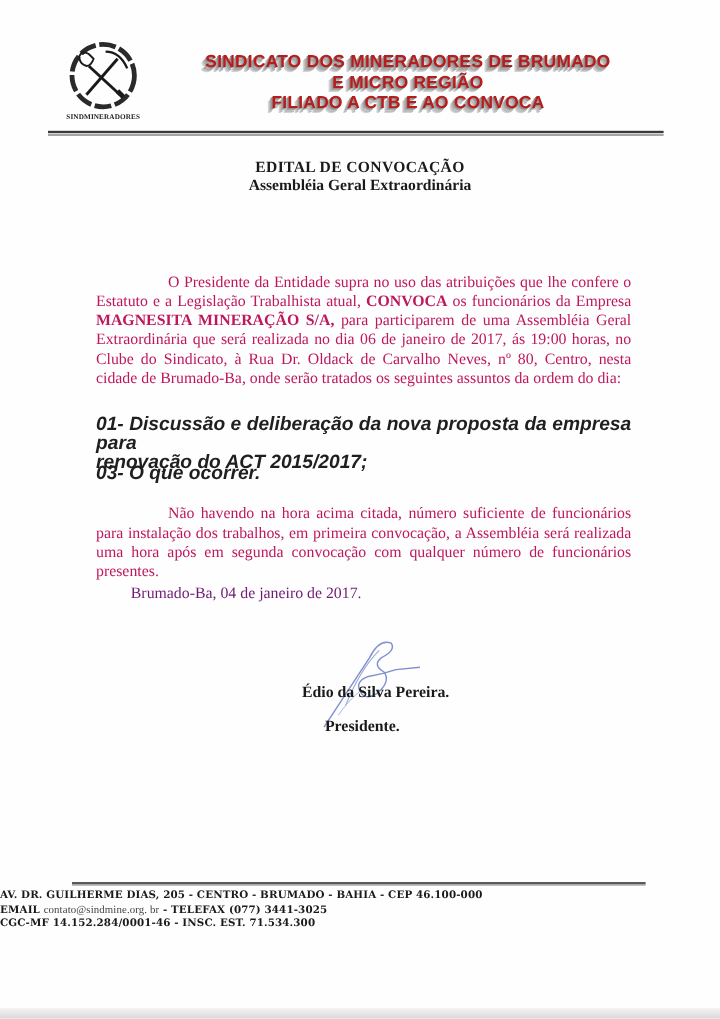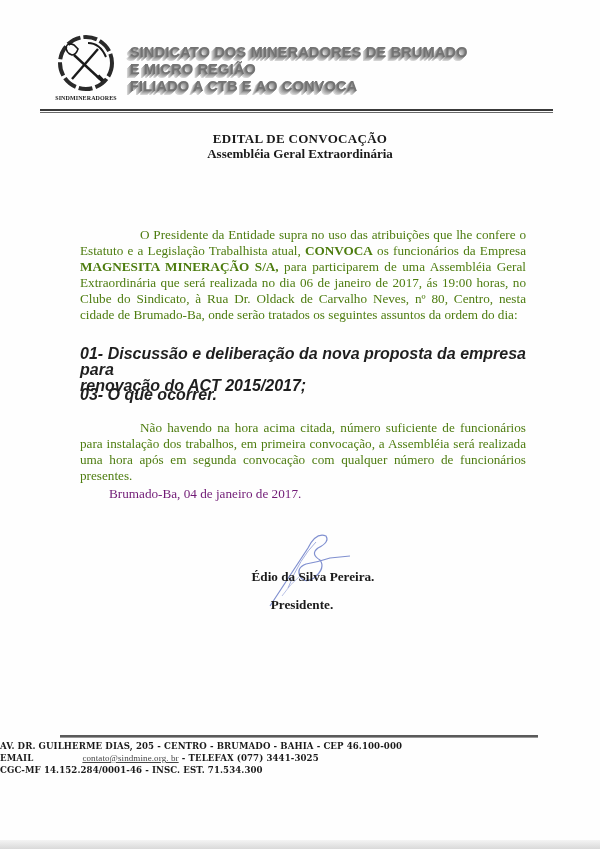--- a/index.html
+++ b/index.html
@@ -7,37 +7,37 @@
   body { position: relative; font-family: "Liberation Serif", serif; color: #1a1a1a; }
 
   .page { position: absolute; left: 0; top: 0; width: 600px; height: 849px; background: #fefefe; }
 
   
   .logo { position: absolute; left: 50px; top: 33px; width: 72px; height: 78px; }
   .logo svg { display: block; }
   .logo-label { position: absolute; left: 0; top: 62px; width: 72px; text-align: center;
     font-family: "Liberation Serif", serif; font-weight: bold; font-size: 6px; letter-spacing: 0.1px; color: #222; }
 
-  .org-name { position: absolute; left: 130px; top: 44px; width: 420px; text-align: left;
-    font-family: "Liberation Sans", sans-serif; font-weight: bold; color: #737373;
+  .org-name { position: absolute; left: 130px; top: 44px; width: 420px; text-align: center;
+    font-family: "Liberation Sans", sans-serif; font-weight: bold; color: #b91c1c;
     font-size: 14.5px; line-height: 17px; letter-spacing: 0.2px;
     text-shadow: -1px 1px 0 #8f8f8f, -2px 2px 0 #a8a8a8, -3px 3px 0 #bdbdbd, -4px 4px 0 #d3d3d3; }
   .org-name div { white-space: nowrap; }
 
   .header-rule { position: absolute; left: 40px; top: 109px; width: 513px; height: 4px;
     border-top: 2px solid #3a3a3a; border-bottom: 1px solid #6a6a6a; }
 
   
   .title { position: absolute; left: 0; width: 600px; text-align: center; font-weight: bold; font-size: 13px; }
   .title.t1 { top: 131px; letter-spacing: 0.3px; }
   .title.t2 { top: 146px; }
 
   
   .para { position: absolute; left: 80px; width: 446px; font-size: 13.2px; line-height: 15.9px;
-    text-align: justify; color: #4d7c0f; }
+    text-align: justify; color: #be185d; }
   .para .indent { display: inline-block; width: 60px; }
   .p1 { top: 227px; }
   .p2 { top: 420px; }
   .items { position: absolute; left: 80px; width: 446px; font-family: "Liberation Sans", sans-serif;
     font-weight: bold; font-style: italic; font-size: 16px; line-height: 16px; text-align: justify; color: #1f1f1f; }
   .item1 { top: 346px; }
   .item3 { top: 387px; }
   .item1 .line { display: block; text-align-last: justify; }
   .item1 .line.last { text-align-last: left; }
 
@@ -50,21 +50,21 @@
   .signer.role { top: 597px; left: 2px; }
 
   
   .footer-rule { position: absolute; left: 60px; top: 735px; width: 478px; height: 3px;
     border-top: 2px solid #5a5a5a; border-bottom: 1px solid #999; }
   .footer { position: absolute; left: 0; width: 596px; text-align: left;
     font-family: "DejaVu Serif", serif; font-weight: bold; font-size: 8.6px; color: #1a1a1a; letter-spacing: 0.1px; }
   .footer.f1 { top: 741px; }
   .footer.f2 { top: 753px; }
   .footer.f3 { top: 765px; }
-  .footer .email { font-weight: normal; text-decoration: underline; font-family: "Liberation Serif", serif; font-size: 9px; color: #444; margin-left: 46px; }
+  .footer .email { font-weight: normal; font-family: "Liberation Serif", serif; font-size: 9px; color: #444; }
 
   .bottom-shadow { position: absolute; left: 0; top: 840px; width: 600px; height: 9px;
     background: linear-gradient(to bottom, #f4f4f4, #d9d9d9); }
 </style>
 </head>
 <body>
 
 <div class="page">
 
   <div class="logo">

